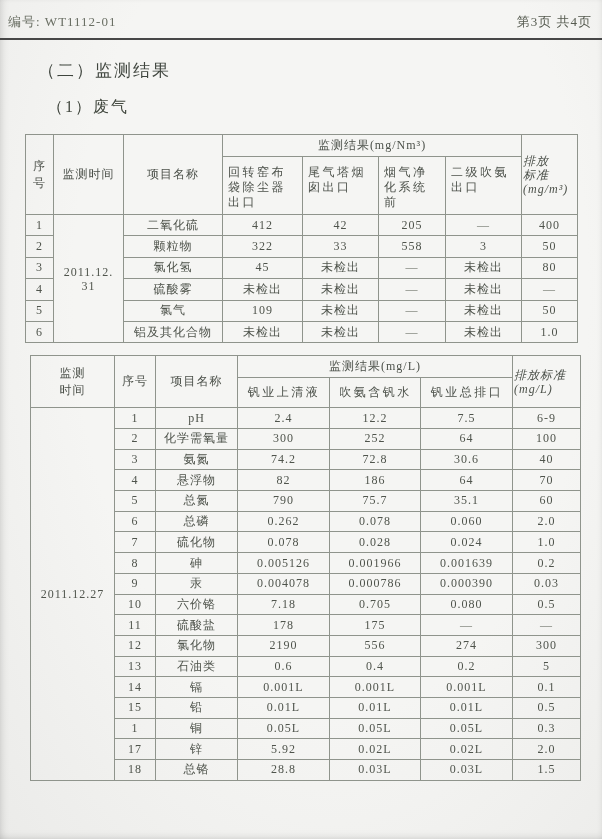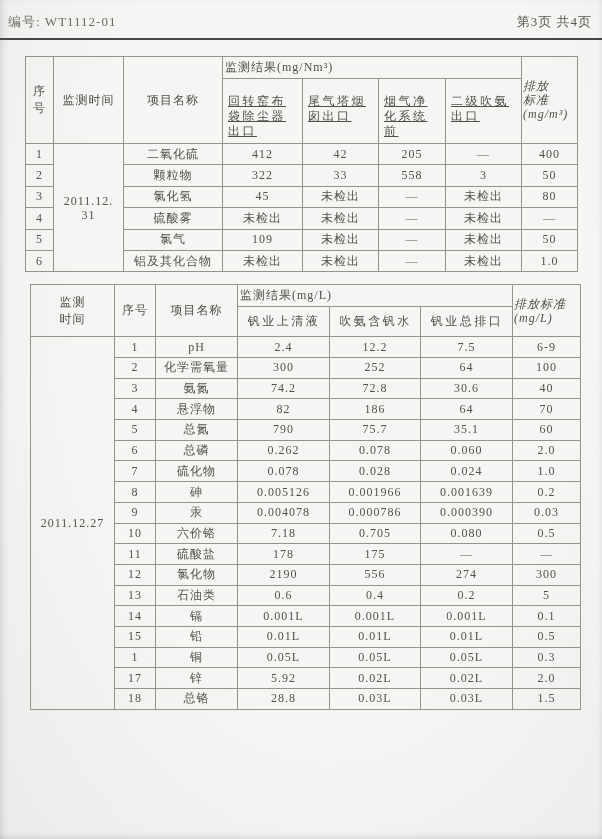--- a/index.html
+++ b/index.html
@@ -27,23 +27,23 @@
   .sub-title{font-size:16px;color:#42483f;letter-spacing:2px;}
   .gas-title{margin:15px 0 0 47px;}
   .water-title{margin:41px 0 0 37px;}
 
   table{border-collapse:collapse;table-layout:fixed;font-size:12px;color:#4f544c;}
   td,th{border:1px solid #8f948c;font-weight:normal;padding:0 2px;
         overflow:hidden;}
   thead td{color:#4c514a;}
   .t1{width:552px;margin:16px 0 0 25px;}
   .t2{width:550px;margin:12px 12px 0 30px;}
-  .grp{height:21px;text-align:left;letter-spacing:1px;}
+  .grp{height:21px;text-align:center;letter-spacing:1px;}
   .t1 .subrow td{height:47px;vertical-align:top;text-align:left;
-      padding:15px 8px 2px 5px;letter-spacing:2.5px;line-height:15px;text-decoration:underline;}
+      padding:8px 8px 2px 5px;letter-spacing:2.5px;line-height:15px;}
   .t2 .subrow td{height:27px;vertical-align:middle;text-align:center;
       padding:1px 8px 1px 9px;letter-spacing:2.5px;}
   .vcell{text-align:center;vertical-align:middle;letter-spacing:1px;}
   .std-head{text-align:left;vertical-align:middle !important;
       padding:0 1px !important;letter-spacing:1px !important;line-height:14px;font-style:italic;}
   .t1 tbody td{height:20.4px;text-align:center;letter-spacing:1px;}
   .t2 tbody td{height:19.7px;text-align:center;letter-spacing:1px;}
   .c-date div{text-align:center;line-height:14px;letter-spacing:1px;font-family:Liberation Serif, serif;}
   .dash{color:#767b72;}
 </style>
@@ -51,20 +51,22 @@
 <body>
 
 <div class="page">
 
   <div class="doc-header">
     <span class="doc-no">编号: WT1112-01</span>
     <span class="page-info">第3页  共4页</span>
   </div>
   <div class="rule"></div>
 
+  <div class="section-title">（二）监测结果</div>
+  <div class="sub-title gas-title">（1）废气</div>
 
   <table class="t1">
     <colgroup>
       <col style="width:28px">
         <col style="width:70px">
         <col style="width:99px">
       <col style="width:80px">
         <col style="width:76px">
         <col style="width:67px">
       <col style="width:76px">

